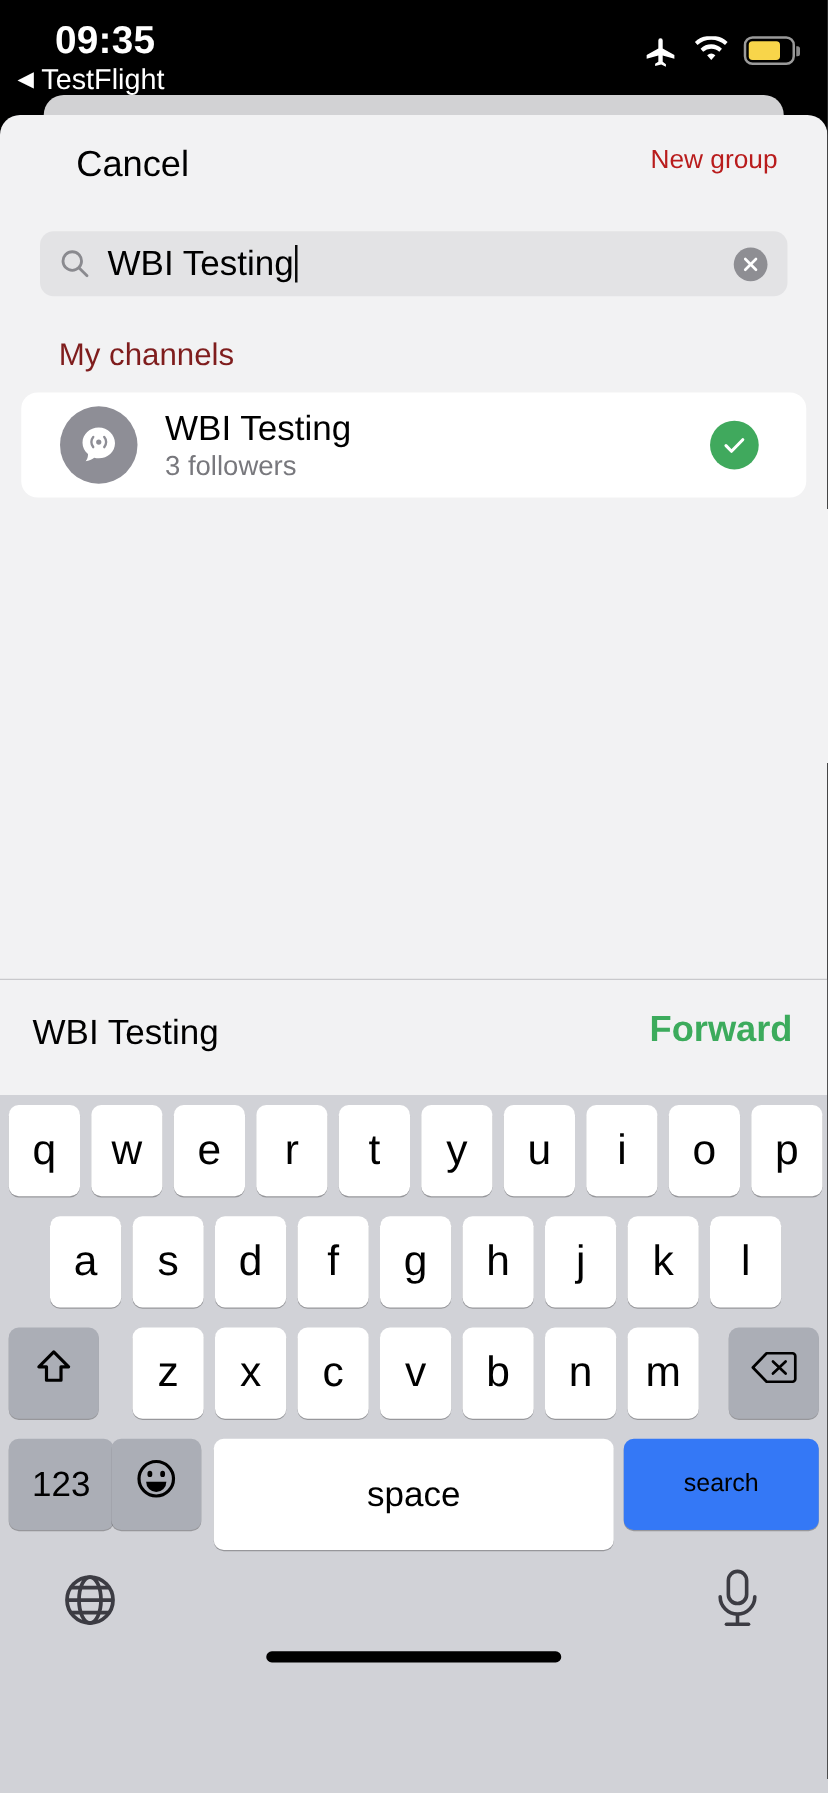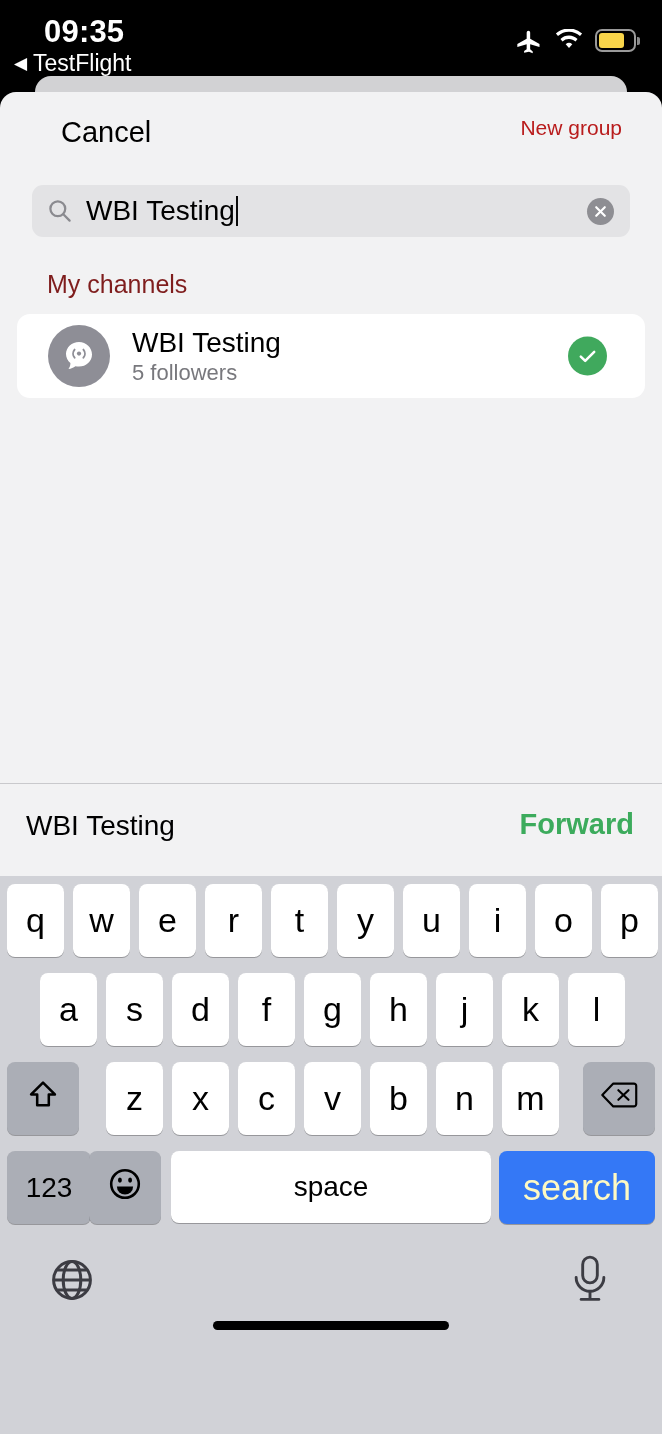--- a/index.html
+++ b/index.html
@@ -144,21 +144,21 @@
   .pred-div { position: absolute; top: 22px; width: 1px; height: 40px; background: #a9aab0; }
 
   .krow { position: relative; width: 662px; }
   .key {
     position: absolute; background: #fff; border-radius: 8px;
     box-shadow: 0 1px 0 rgba(0,0,0,0.28);
     display: flex; align-items: center; justify-content: center;
     font-size: 34px; color: #000; font-weight: 400;
   }
   .key.gray { background: #abaeb6; }
-  .key.blue { background: #3478f6; color: #fef9c3; font-size: 36px; }
+  .key.blue { background: #3478f6; color: #000000; font-size: 20px; }
   .key.smalltext { font-size: 28px; }
   .key.space { font-size: 28px; }
 
   .kb-bottom { position: relative; height: 114px; }
   .globe-key { position: absolute; left: 48px; top: 24px; }
   .mic-key { position: absolute; right: 50px; top: 22px; }
 
   .home-indicator {
     position: absolute; left: 50%; transform: translateX(-50%); bottom: 16px;
     width: 236px; height: 9px; background: #000; border-radius: 5px;
@@ -230,21 +230,21 @@
         <div class="avatar">
           <svg width="36" height="36" viewBox="0 0 36 36">
             <path fill="#ffffff" d="M18 4C10.8 4 5 9.4 5 16.1c0 3.6 1.7 6.8 4.4 9 .1 2.2-.6 4.3-1.9 5.8 2.6-.2 5-1.3 6.9-2.7 1.1.3 2.3.4 3.6.4 7.2 0 13-5.4 13-12.1S25.2 4 18 4z"></path>
             <circle cx="18" cy="15.6" r="2.1" fill="#8e8e96"></circle>
             <path d="M13.6 11.6a6.2 6.2 0 0 0 0 8.1" fill="none" stroke="#8e8e96" stroke-width="1.9" stroke-linecap="round"></path>
             <path d="M22.4 11.6a6.2 6.2 0 0 1 0 8.1" fill="none" stroke="#8e8e96" stroke-width="1.9" stroke-linecap="round"></path>
           </svg>
         </div>
         <div class="row-texts">
           <div class="row-title">WBI Testing</div>
-          <div class="row-sub">5 followers</div>
+          <div class="row-sub">3 followers</div>
         </div>
         <div class="row-check">
           <svg width="23" height="23" viewBox="0 0 24 24">
             <path d="M5 12.6l4.6 4.6L19 7.6" fill="none" stroke="#fff" stroke-width="2.6" stroke-linecap="round" stroke-linejoin="round"></path>
           </svg>
         </div>
       </div>
     </div>
 
     <div class="content-sep"></div>
@@ -313,21 +313,21 @@
         <div class="key gray" style="left:89px;top:8px; width:72px; height:73px;">
           <span>
             <svg width="36" height="36" viewBox="0 0 24 24">
               <circle cx="12" cy="12" r="9.2" fill="none" stroke="#000" stroke-width="1.7"></circle>
               <ellipse cx="8.6" cy="9.4" rx="1.3" ry="1.7" fill="#000"></ellipse>
               <ellipse cx="15.4" cy="9.4" rx="1.3" ry="1.7" fill="#000"></ellipse>
               <path d="M6.6 13.6h10.8a5.4 5.4 0 0 1-10.8 0z" fill="#000"></path>
             </svg>
           </span>
         </div>
-        <div class="key space" style="left:171px;top:8px; width:320px; height:72px;">space</div>
+        <div class="key space" style="left:171px;top:8px; width:320px; height:89px;">space</div>
         <div class="key blue" style="left:499px;top:8px; width:156px; height:73px;">search</div>
       </div>
 
       <div class="kb-bottom">
         <div class="globe-key">
           <svg width="48" height="48" viewBox="0 0 24 24">
             <circle cx="12" cy="12" r="9.2" fill="none" stroke="#3c3c43" stroke-width="1.5"></circle>
             <ellipse cx="12" cy="12" rx="4.4" ry="9.2" fill="none" stroke="#3c3c43" stroke-width="1.5"></ellipse>
             <line x1="2.8" y1="12" x2="21.2" y2="12" stroke="#3c3c43" stroke-width="1.5"></line>
             <line x1="4.6" y1="7" x2="19.4" y2="7" stroke="#3c3c43" stroke-width="1.5"></line>

